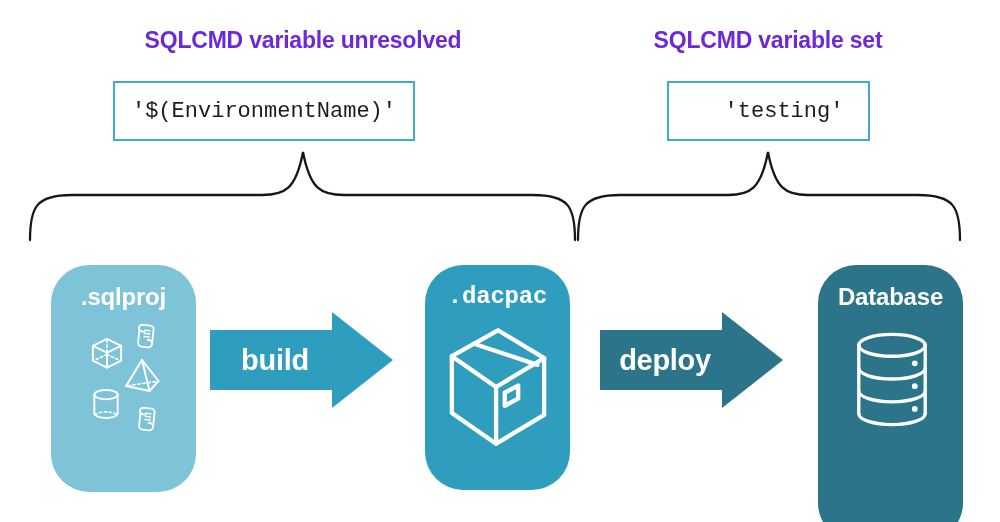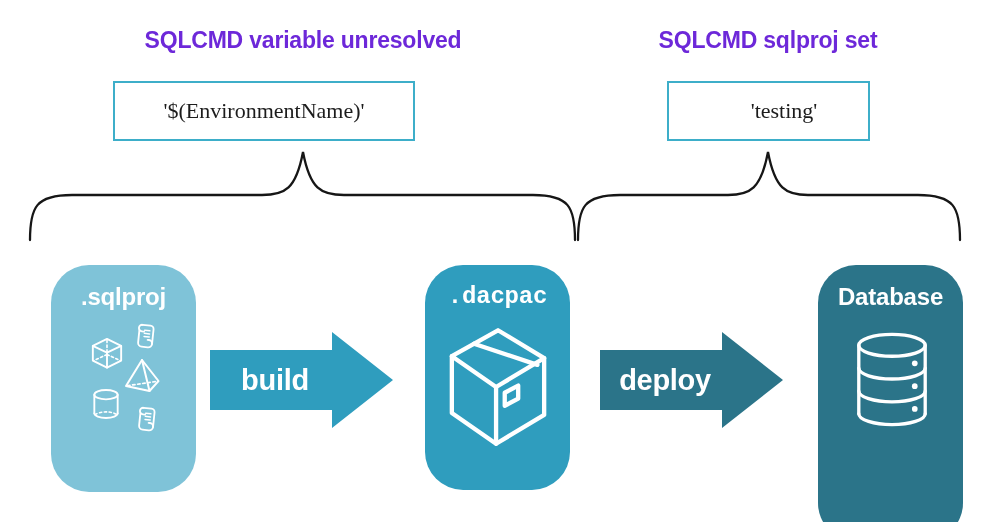--- a/index.html
+++ b/index.html
@@ -13,21 +13,21 @@
   }
   #h-left  { left:93px;  }
   #h-right { left:558px; }
   .valuebox {
     position:absolute; top:81px; height:60px; box-sizing:border-box;
     border:2px solid #3DAEC9; background:#ffffff;
     display:flex; align-items:center; justify-content:center;
   }
   #vb-left  { left:113px; width:302px; }
   #vb-right { left:667px; width:203px; }
-  .code { font-family:Liberation Serif, serif; font-size:22px; color:#1c1c1c; }
+  .code { font-family:Liberation Mono, monospace; font-size:22px; color:#1c1c1c; }
 
   .braces { position:absolute; left:0; top:0; width:1000px; height:522px; pointer-events:none; }
   .braces path { fill:none; stroke:#161616; stroke-width:2.3; stroke-linecap:round; }
 
   .node { position:absolute; top:265px; width:145px; border-radius:38px; }
   #node-sqlproj  { left:33px;  height:227px; }
   #node-dacpac   { left:425px; height:225px;font-family:Liberation Mono, monospace; }
   #node-database { left:818px; height:276px; }
   .node-label {
     position:relative; text-align:center; margin-top:18px;
@@ -42,37 +42,37 @@
   .ic-cube     { left:39px; top:71px;  width:34px; height:34px; }
   .ic-scroll1  { left:82px; top:57px;  width:23px; height:28px; transform:rotate(6deg); }
   .ic-pyramid  { left:72px; top:92px;  width:38px; height:37px; }
   .ic-cyl      { left:41px; top:122px; width:28px; height:34px; }
   .ic-scroll2  { left:83px; top:140px; width:23px; height:28px; transform:rotate(6deg); }
   
   .ic-package  { left:23px; top:60px;  width:100px; height:124px; }
   
   .ic-db       { left:37px; top:66px;  width:74px;  height:97px; }
 
-  .arrow { position:absolute; top:332px; width:183px; height:96px; }
+  .arrow { position:absolute; top:312px; width:183px; height:96px; }
   #arrow-build  { left:210px; }
   #arrow-deploy { left:600px; }
   .arrow svg { position:absolute; left:0; top:0; width:183px; height:96px; }
   .arrow-label {
     position:absolute; left:0; top:18px; width:130px; height:60px;
     display:flex; align-items:center; justify-content:center;
     color:#ffffff; font-weight:700; font-size:29px; letter-spacing:-0.3px;
   }
 </style>
 </head>
 <body>
 
 <div class="canvas">
 
   <div class="heading" id="h-left">SQLCMD variable unresolved</div>
-  <div class="heading" id="h-right">SQLCMD sqlproj set</div>
+  <div class="heading" id="h-right">SQLCMD variable set</div>
 
   <div class="valuebox" id="vb-left" style="border-color: rgb(61, 174, 201);">
     <span class="code">'$(EnvironmentName)'</span>
   </div>
   <div class="valuebox" id="vb-right" style="border-color: rgb(61, 174, 201); padding-left: 31px;">
     <span class="code">'testing'</span>
   </div>
 
   <svg class="braces" viewBox="0 0 1000 522">
     <path d="M30 240 C30 207 36 195 72 195 L262 195 C285 195 296 189 303 152

